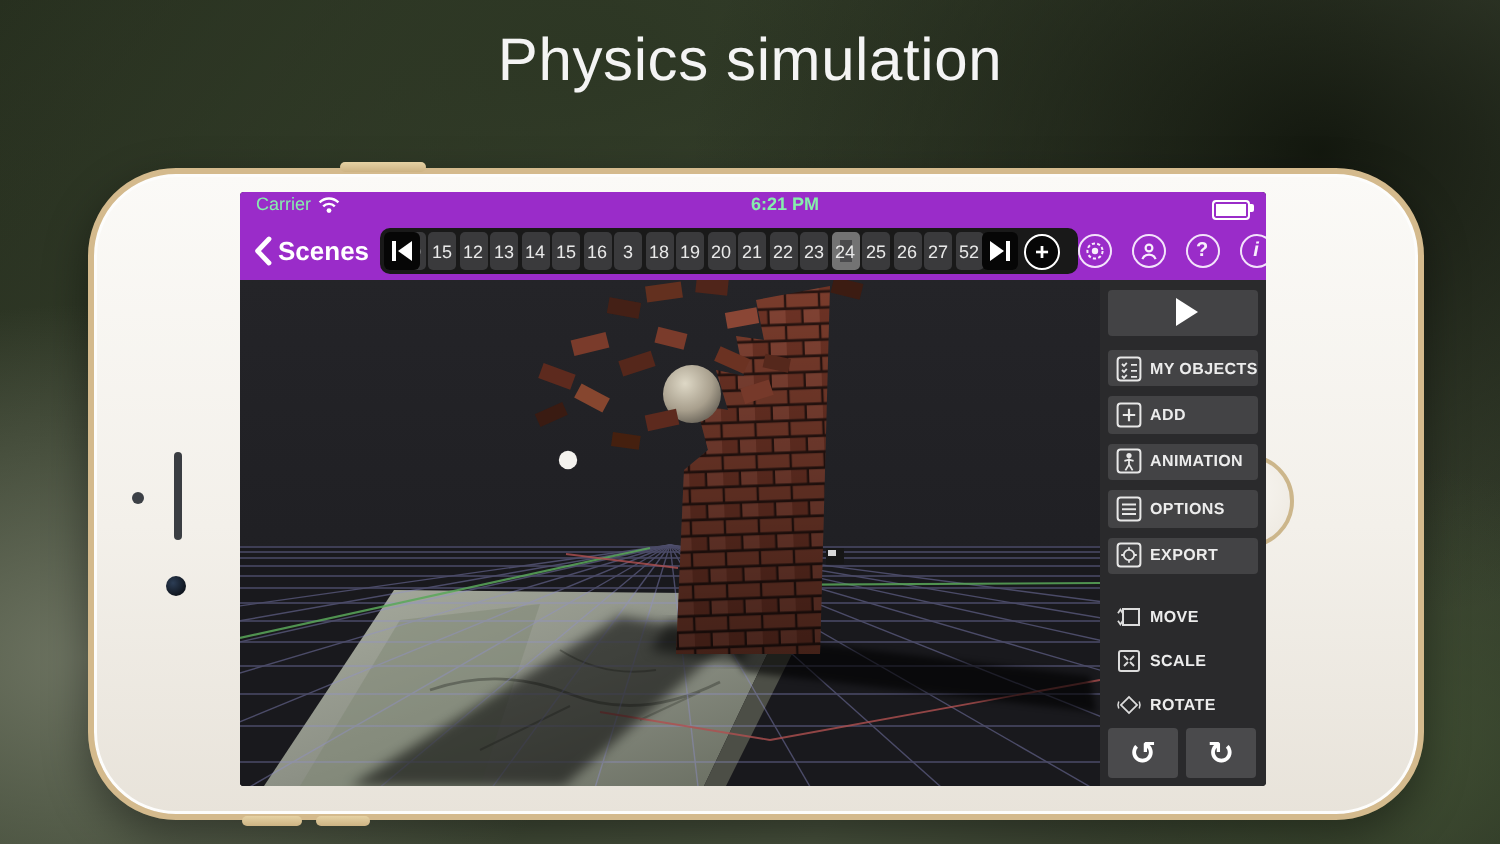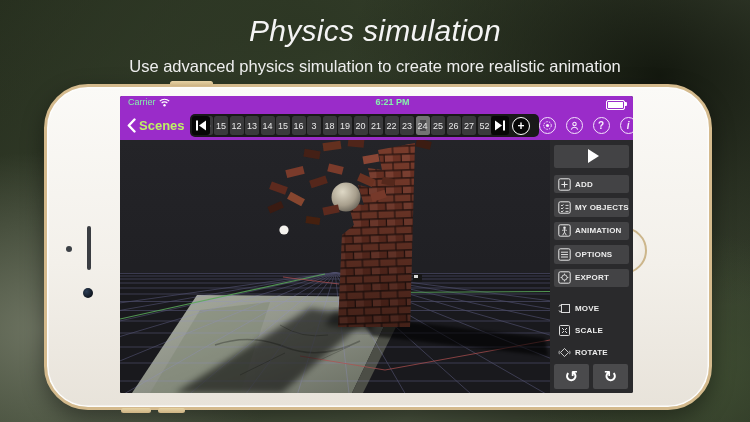--- a/index.html
+++ b/index.html
@@ -7,21 +7,21 @@
   .stage{position:relative;width:750px;height:422px;
     background:
       radial-gradient(55% 70% at 6% 78%, rgba(116,122,104,.9) 0%, rgba(116,122,104,0) 60%),
       radial-gradient(40% 55% at 92% 88%, rgba(66,82,52,.8) 0%, rgba(66,82,52,0) 60%),
       radial-gradient(60% 80% at 88% 18%, rgba(14,18,10,.9) 0%, rgba(14,18,10,0) 70%),
       radial-gradient(70% 60% at 40% 6%, rgba(44,54,35,.9) 0%, rgba(44,54,35,0) 75%),
       linear-gradient(128deg, #262e1e 0%, #39432f 35%, #49533e 68%, #2c3424 100%);
   }
   
   .header{position:absolute;top:14px;left:0;width:100%;text-align:center;color:#f4f4f4;}
-  .header h1{margin:0;font-size:30px;font-weight:500;letter-spacing:.3px;font-style:italic;}
+  .header h1{margin:0;font-size:30px;font-weight:500;letter-spacing:.3px;}
   .header p{margin:7px 0 0 0;font-size:16.5px;font-weight:400;line-height:1.45;color:#eeeeee;}
   
   .phone{position:absolute;left:44px;top:84px;width:662px;height:320px;border-radius:44px;
     background:linear-gradient(180deg,#fbfaf7 0%,#f3f0ea 55%,#e8e3da 100%);
     border:3px solid #d4ba8d;box-shadow:0 8px 22px rgba(0,0,0,.4), inset 0 0 0 1.5px #fdfdfc;}
   .edge-btn{position:absolute;background:linear-gradient(180deg,#e6d2a4,#cdb383);border-radius:3px;}
   .earpiece{position:absolute;left:40px;top:139px;width:4px;height:44px;border-radius:2px;background:#3a3d42;}
   .cam-dot{position:absolute;left:19px;top:159px;width:6px;height:6px;border-radius:50%;background:#3c4046;}
   .front-cam{position:absolute;left:36px;top:201px;width:10px;height:10px;border-radius:50%;
     background:radial-gradient(circle at 35% 35%, #2c3d55 0%, #10161f 70%);}
@@ -29,21 +29,21 @@
     border:2.5px solid #ccb68b;background:radial-gradient(circle at 40% 35%, #faf8f4, #ece7de);}
   
   .screen{position:absolute;left:73px;top:9px;width:513px;height:297px;background:#1e1e22;overflow:hidden;border-radius:2px;}
   .statusbar{position:absolute;top:0;left:0;width:100%;height:15px;background:#9a2cc9;color:#86efac;}
   .sb-left{position:absolute;left:8px;top:1px;display:flex;align-items:center;gap:3px;font-size:9px;}
   .sb-time{position:absolute;left:16px;top:1px;width:100%;text-align:center;font-size:9px;font-weight:bold;}
   .battery{position:absolute;right:8px;top:3.5px;width:17px;height:8px;border:1px solid #fff;border-radius:2px;background:#fff;box-shadow:inset 0 0 0 1px #9a2cc9;}
   .battery:after{content:"";position:absolute;right:-3px;top:1.5px;width:1.8px;height:3.5px;background:#fff;border-radius:0 1px 1px 0;}
   
   .toolbar{position:absolute;top:15px;left:0;width:100%;height:29px;background:#9a2cc9;display:flex;align-items:center;}
-  .back{display:flex;align-items:center;gap:3px;color:#bef264;font-size:13px;font-weight:bold;padding:0 5px 0 7px;flex:0 0 auto;}
+  .back{display:flex;align-items:center;gap:3px;color:#ffffff;font-size:13px;font-weight:bold;padding:0 5px 0 7px;flex:0 0 auto;}
   .tl-strip{flex:0 0 auto;width:349px;height:23px;background:#191919;border-radius:5px;display:flex;align-items:center;padding:0 2px;box-sizing:border-box;}
   .tl-skip{position:relative;z-index:2;width:18px;height:19px;background:#060606;border-radius:3px;display:flex;align-items:center;justify-content:center;flex:0 0 auto;}
   .frames{display:flex;align-items:center;height:19px;}
   .frame{width:14px;height:19px;margin-right:1.5px;background:#3a3a3c;border-radius:2.5px;color:#e9e9e9;
     font-size:9px;display:flex;align-items:center;justify-content:center;flex:0 0 auto;box-sizing:border-box;}
   .frames .frame:first-child{margin-left:-11px;z-index:1;}
   .frame.sel{border:4px solid #737373;background:#4a4a4c;}
   .tl-add{width:18px;height:18px;margin-left:3px;border-radius:50%;background:#060606;border:1.4px solid #fff;color:#fff;
     display:flex;align-items:center;justify-content:center;font-size:12px;font-weight:bold;box-sizing:border-box;flex:0 0 auto;}
   .tb-icons{margin-left:auto;display:flex;align-items:center;gap:10px;padding-right:9px;}
@@ -65,21 +65,20 @@
   .hbtn{width:35px;height:25px;background:#4a4a4c;border-radius:2px;color:#fff;display:flex;align-items:center;justify-content:center;
     font-size:16px;font-weight:bold;font-family:"DejaVu Sans",sans-serif;}
 </style>
 </head>
 <body>
 
 <div class="stage">
 
   <div class="header">
     <h1>Physics simulation</h1>
-    <p><span>Use advanced physics simulation to create more realistic animation</span><br><span>with 5000+ objects in a scene.</span></p>
   </div>
 
   <div class="phone">
     <div class="edge-btn" style="left:123px;top:-6px;width:43px;height:5px;"></div>
     <div class="edge-btn" style="left:74px;bottom:-6px;width:30px;height:5px;"></div>
     <div class="edge-btn" style="left:111px;bottom:-6px;width:27px;height:5px;"></div>
     <div class="cam-dot"></div>
     <div class="earpiece"></div>
     <div class="front-cam"></div>
     <div class="home-btn"></div>
@@ -303,35 +302,35 @@
 
         <div class="sidebar">
           <div class="play">
               <div class="play-tri"></div>
             </div>
 
           <div class="sbtn">
             <span class="ico">
               <svg width="13" height="13" viewBox="0 0 13 13">
                   <rect x="0.8" y="0.8" width="11.4" height="11.4" rx="1.5" fill="none" stroke="#e8e8e8" stroke-width="1"></rect>
-                  <path d="M6.5,3.4 v6.2 M3.4,6.5 h6.2" stroke="#e8e8e8" stroke-width="1.1"></path>
-                </svg>
-            </span>
-            <span class="lbl">ADD</span>
-          </div>
-
-          <div class="sbtn">
-            <span class="ico">
-              <svg width="13" height="13" viewBox="0 0 13 13">
-                  <rect x="0.8" y="0.8" width="11.4" height="11.4" rx="1.5" fill="none" stroke="#e8e8e8" stroke-width="1"></rect>
                   <path d="M3,4 l1,1 1.4,-1.6 M3,7 l1,1 1.4,-1.6 M3,10 l1,1 1.4,-1.6" stroke="#e8e8e8" stroke-width="0.9" fill="none"></path>
                   <path d="M7.5,4.4 h3 M7.5,7.4 h3 M7.5,10.4 h3" stroke="#e8e8e8" stroke-width="0.9"></path>
                 </svg>
             </span>
             <span class="lbl">MY OBJECTS</span>
+          </div>
+
+          <div class="sbtn">
+            <span class="ico">
+              <svg width="13" height="13" viewBox="0 0 13 13">
+                  <rect x="0.8" y="0.8" width="11.4" height="11.4" rx="1.5" fill="none" stroke="#e8e8e8" stroke-width="1"></rect>
+                  <path d="M6.5,3.4 v6.2 M3.4,6.5 h6.2" stroke="#e8e8e8" stroke-width="1.1"></path>
+                </svg>
+            </span>
+            <span class="lbl">ADD</span>
           </div>
 
           <div class="sbtn">
             <span class="ico">
               <svg width="13" height="13" viewBox="0 0 13 13">
                   <rect x="0.8" y="0.8" width="11.4" height="11.4" rx="1.5" fill="none" stroke="#e8e8e8" stroke-width="1"></rect>
                   <circle cx="6.5" cy="3.8" r="1.3" fill="#e8e8e8"></circle>
                   <path d="M6.5,5.2 v3 M4.2,6.4 l2.3,-0.6 2.3,0.6 M6.5,8.2 l-1.8,3 M6.5,8.2 l1.8,3" stroke="#e8e8e8" stroke-width="0.9" fill="none"></path>
                 </svg>
             </span>

